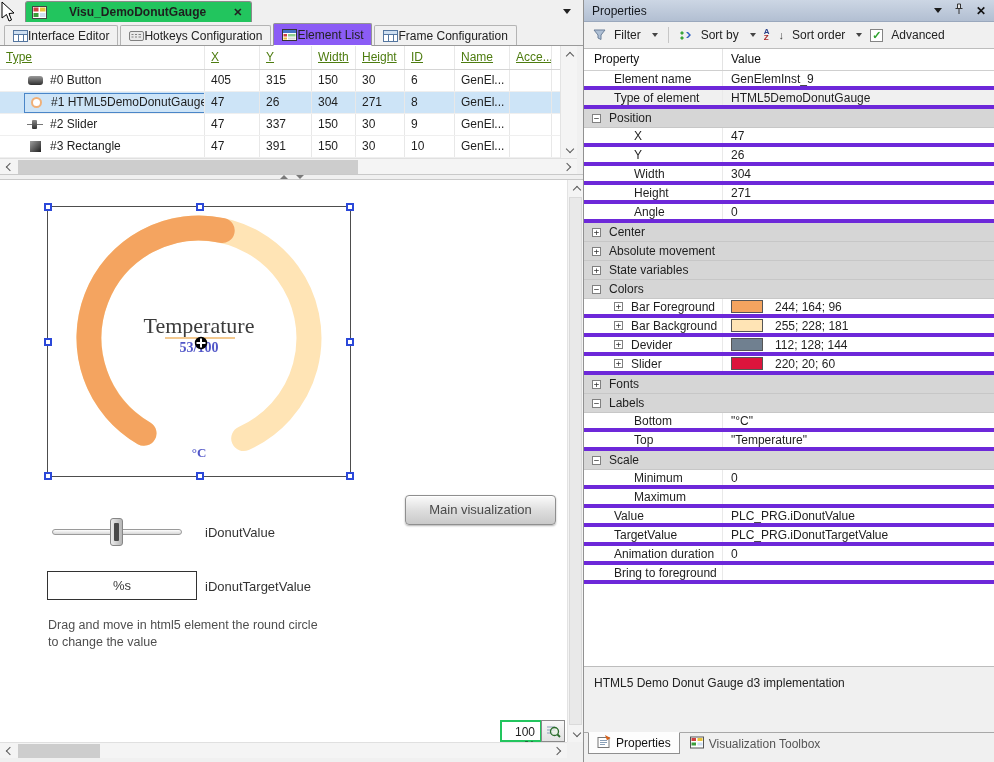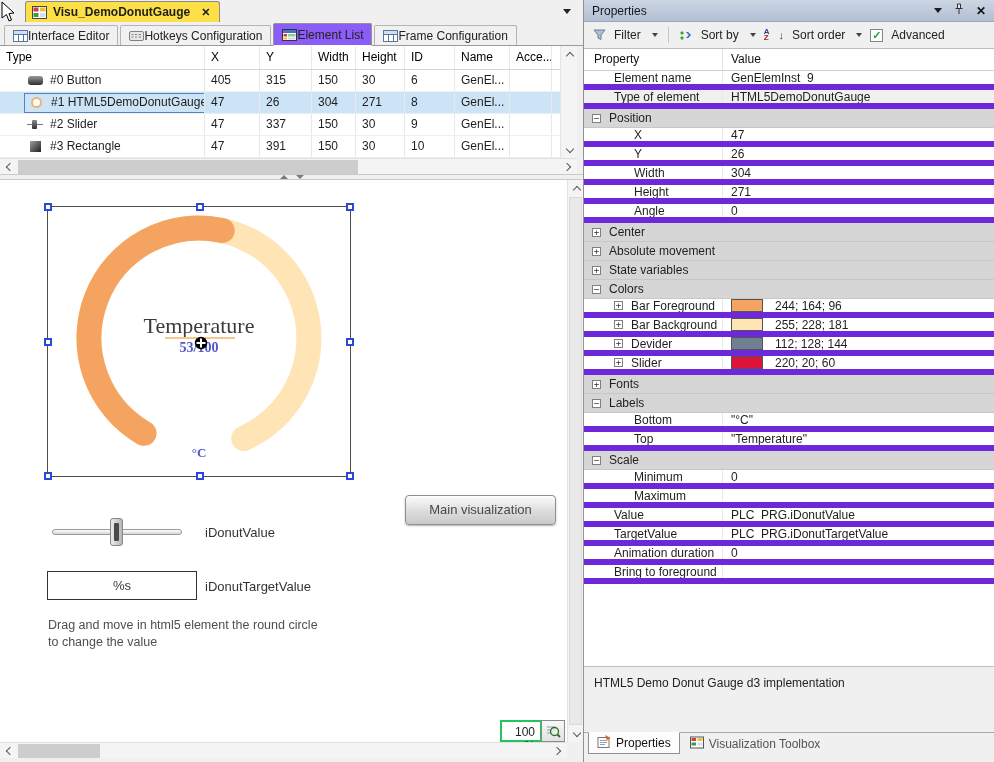--- a/index.html
+++ b/index.html
@@ -5,39 +5,39 @@
   * { margin:0; padding:0; box-sizing:border-box; }
   body { background:#777; }
   #app { position:relative; width:994px; height:762px; background:#f0f0f0;
          font-family:"Liberation Sans", sans-serif; font-size:12px; color:#1e1e1e; overflow:hidden; }
 
   
   .left-pane{position:absolute;left:0;top:0;width:583px;height:762px;background:#f0f0f0;}
 
   
   .doc-tabbar{position:absolute;left:0;top:0;width:100%;height:22px;background:#f0f0f0;display:flex;align-items:flex-end;}
-  .doctab{display:flex;align-items:center;gap:6px;height:21px;padding:0 9px 0 6px;margin-left:25px;
-          background:#fde047;border:1px solid #8a8a8a;border-bottom:none;border-radius:3px 3px 0 0;font-weight:bold;position:relative;z-index:2;}
+  .doctab{display:flex;align-items:center;gap:22px;height:21px;padding:0 9px 0 6px;margin-left:25px;
+          background:#22c55e;border:1px solid #8a8a8a;border-bottom:none;border-radius:3px 3px 0 0;font-weight:bold;position:relative;z-index:2;}
   .doctab-close{font-size:11px;font-weight:bold;margin-left:5px;color:#222;cursor:default;}
   .tabbar-chev{position:absolute;right:12px;top:9px;width:0;height:0;border-left:4px solid transparent;border-right:4px solid transparent;border-top:5px solid #222;}
   .mouse-cursor{position:absolute;left:1px;top:1px;z-index:50;}
 
   
   .sub-tabbar{position:absolute;left:0;top:22px;width:100%;height:24px;display:flex;gap:2px;padding-left:4px;
               border-bottom:1px solid #9a9a9a;background:#f0f0f0;}
   .subtab{display:flex;align-items:center;padding:0 8px;height:20px;margin-top:3px;
           border:1px solid #b4b4b4;border-bottom:none;background:#f1f1f1;border-radius:2px 2px 0 0;color:#222;white-space:nowrap;}
   .subtab.active{background:#8b5cf6;height:23px;margin-top:1px;margin-bottom:-1px;border-color:#949494;border-bottom:1px solid #fff;z-index:3;}
   .stic{display:inline-flex;align-items:center;}
 
   
   .elem-table{position:absolute;left:0;top:46px;width:577px;height:112px;background:#fff;}
   .et-cols{position:absolute;left:0;top:0;right:17px;bottom:0;overflow:hidden;}
   .et-header{display:flex;height:24px;line-height:23px;background:#fff;border-bottom:1px solid #d5d5d5;}
-  .et-h{border-right:1px solid #e2e2e2;padding-left:6px;color:#000000;}
+  .et-h{border-right:1px solid #e2e2e2;padding-left:6px;color:#4d7c0f;text-decoration:underline;}
   .et-row{display:flex;height:22px;line-height:21px;border-bottom:1px solid #efefef;background:#fff;}
   .et-row.sel{background:#cde4f7;}
   .et-cell{border-right:1px solid #e8e8e8;padding-left:6px;overflow:hidden;white-space:nowrap;}
   .c0{width:205px;flex:none;display:flex;align-items:center;}
   .c1{width:55px;flex:none;} .c2{width:52px;flex:none;} .c3{width:44px;flex:none;}
   .c4{width:49px;flex:none;} .c5{width:50px;flex:none;} .c6{width:55px;flex:none;} .c7{width:42px;flex:none;}
   .et-type{padding-left:26px;}
   .typewrap,.selwrap{display:flex;align-items:center;gap:6px;flex:1;height:20px;}
   .selwrap{border:1px solid #4a86c8;background:#cde4f7;padding-left:2px;margin-left:-2px;}
   .eti{width:18px;display:inline-flex;justify-content:center;flex:none;}
@@ -108,21 +108,21 @@
   .vsep{width:1px;height:16px;background:#c6c6c6;margin:0 5px;}
   .azwrap{display:inline-flex;flex-direction:column;line-height:6px;font-size:8px;font-weight:bold;margin-right:1px;}
   .azA{color:#27408b;} .azZ{color:#a52828;}
   .azArr{font-size:11px;color:#444;}
   .cb{width:13px;height:13px;border:1px solid #848484;background:#fff;display:flex;align-items:center;justify-content:center;font-size:11px;font-weight:bold;color:#2fa32f;line-height:11px;}
 
   .props-grid{position:absolute;left:0;top:48px;width:411px;height:619px;background:#fff;border:1px solid #bdbdbd;border-left:none;overflow:hidden;}
   .pg-header{display:flex;height:22px;line-height:21px;border-bottom:1px solid #cfcfcf;background:#fff;color:#111;}
   .ph1{width:139px;padding-left:10px;border-right:1px solid #e3e3e3;flex:none;}
   .ph2{padding-left:8px;}
-  .pg-row{display:flex;height:19px;line-height:18px;border-bottom:6px solid #6d28d9;background:#fff;}
+  .pg-row{display:flex;height:19px;line-height:18px;border-bottom:4px solid #6d28d9;background:#fff;}
   .pg-row.shade{background:#f0f0f0;}
   .pg-row.section{background:#d6d6d6;border-bottom:1px solid #c7c7c7;align-items:center;padding-left:8px;gap:8px;}
   .pg-prop{width:139px;flex:none;border-right:1px solid #e9e9e9;display:flex;align-items:center;gap:8px;overflow:hidden;white-space:nowrap;}
   .ind1{padding-left:30px;} .ind2{padding-left:50px;}
   .pg-row.color .pg-prop{padding-left:30px;gap:8px;}
   .pg-val{flex:1;padding-left:8px;display:flex;align-items:center;overflow:hidden;white-space:nowrap;}
   .xbox{width:9px;height:9px;border:1px solid #808080;background:#fff;flex:none;display:inline-flex;align-items:center;justify-content:center;
         font-family:"DejaVu Sans Mono",monospace;font-size:9px;line-height:7px;color:#333;}
   .swatch{width:32px;height:13px;border:1px solid #555;margin-right:12px;flex:none;display:inline-block;}
 

